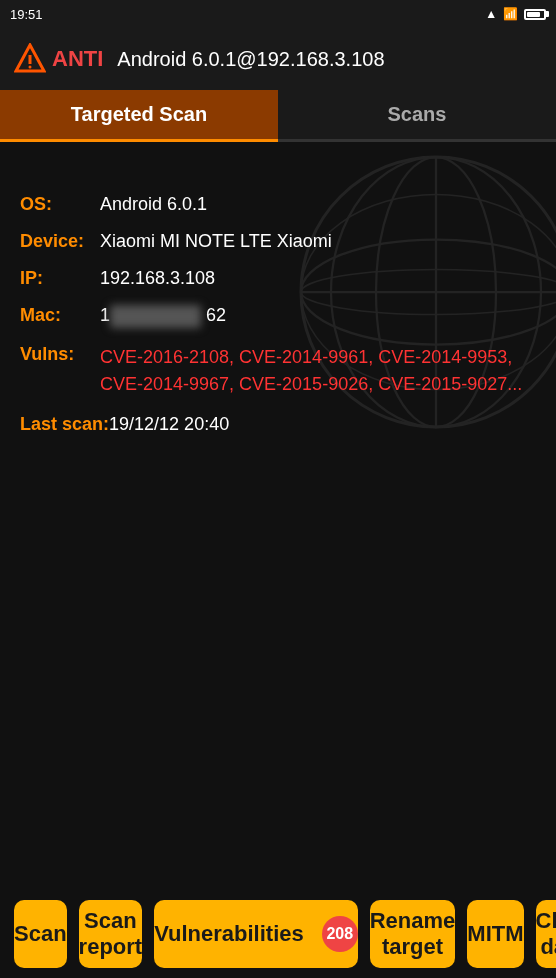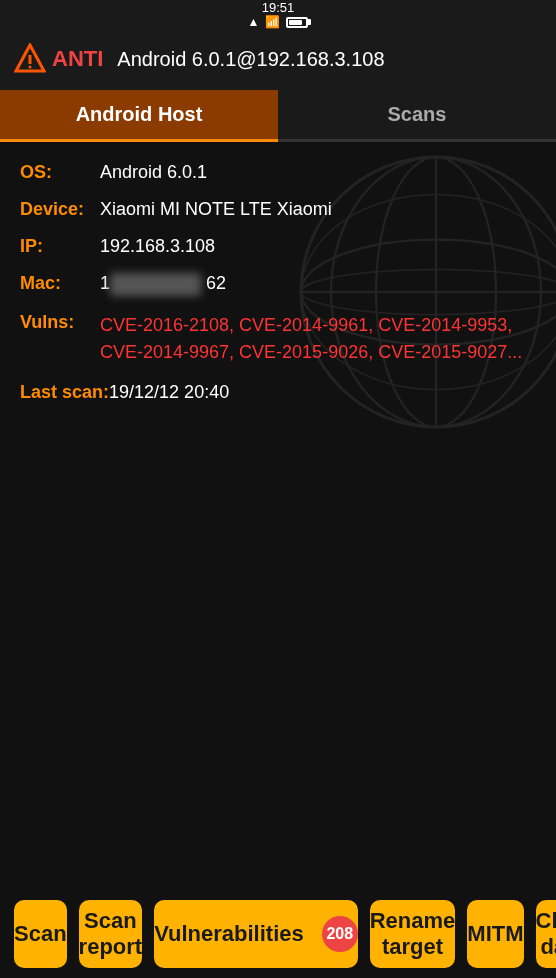--- a/index.html
+++ b/index.html
@@ -15,21 +15,20 @@
 
     
     #status-bar {
       width: 100%;
       height: 28px;
       background: #1a1a1a;
       display: flex;
       align-items: center;
       justify-content: space-between;
       padding: 0 10px;
-      flex-direction: column;
     }
     #status-bar-time {
       color: #ffffff;
       font-size: 13px;
     }
     #status-bar-icons {
       color: #ffffff;
       font-size: 12px;
       display: flex;
       gap: 6px;
@@ -130,20 +129,21 @@
       height: 300px;
       opacity: 0.15;
       pointer-events: none;
     }
 
     
     #content {
       width: 100%;
       padding: 20px 20px 10px 20px;
       position: relative;
+      margin-top: 32px;
     }
 
     
     .info-row {
       display: flex;
       align-items: flex-start;
       margin-bottom: 16px;
     }
     .info-label {
       color: #ff8c00;
@@ -255,21 +255,21 @@
       <line x1="16" y1="12" x2="16" y2="21" stroke="#ff5500" stroke-width="3"></line>
       <circle cx="16" cy="24" r="1.5" fill="#ff5500"></circle>
     </svg>
     <span id="app-title">ANTI</span>
   </div>
   <span id="app-subtitle">Android 6.0.1@192.168.3.108</span>
 </div>
 
 <div id="tabs">
   <div class="tab active">
-    <span>Android Host</span>
+    <span>Targeted Scan</span>
   </div>
   <div class="tab inactive">
     <span>Scans</span>
   </div>
 </div>
 
 <svg id="globe-bg" viewBox="0 0 200 200" xmlns="http://www.w3.org/2000/svg">
   <circle cx="100" cy="100" r="90" fill="none" stroke="#888" stroke-width="2"></circle>
   <ellipse cx="100" cy="100" rx="40" ry="90" fill="none" stroke="#888" stroke-width="1.5"></ellipse>
   <ellipse cx="100" cy="100" rx="70" ry="90" fill="none" stroke="#888" stroke-width="1.5"></ellipse>

